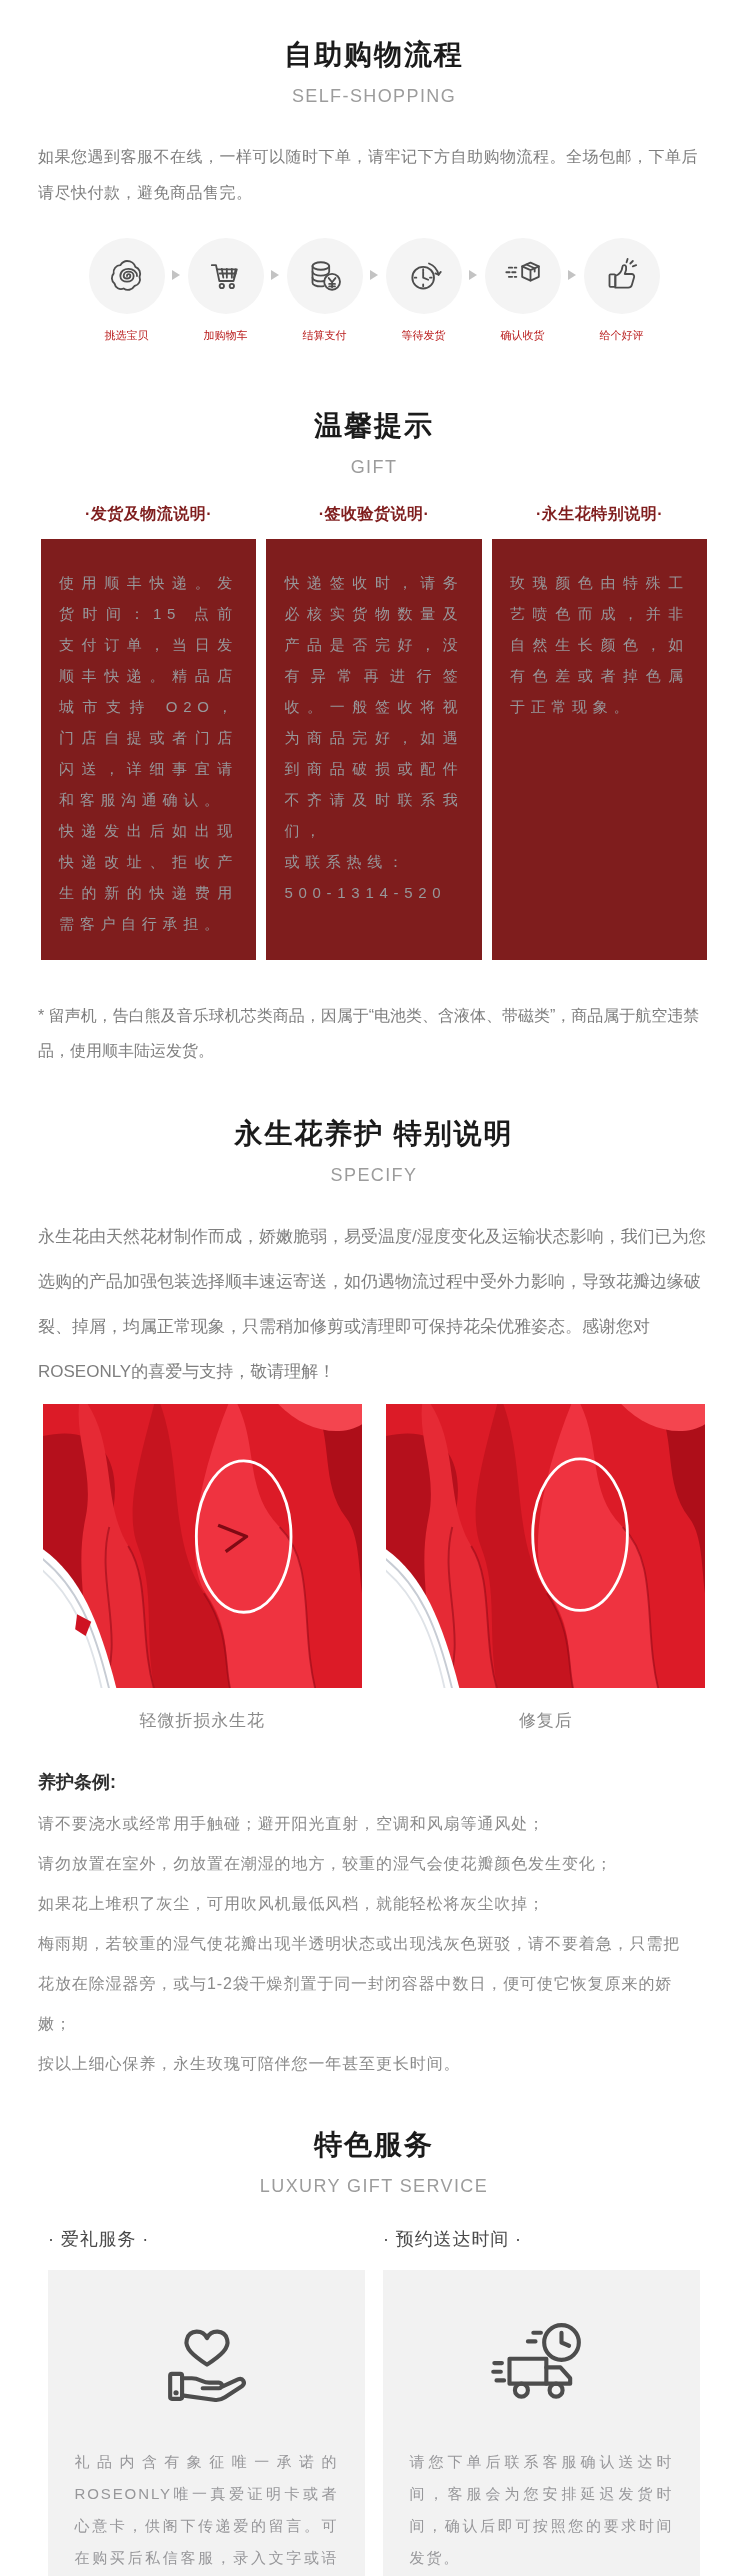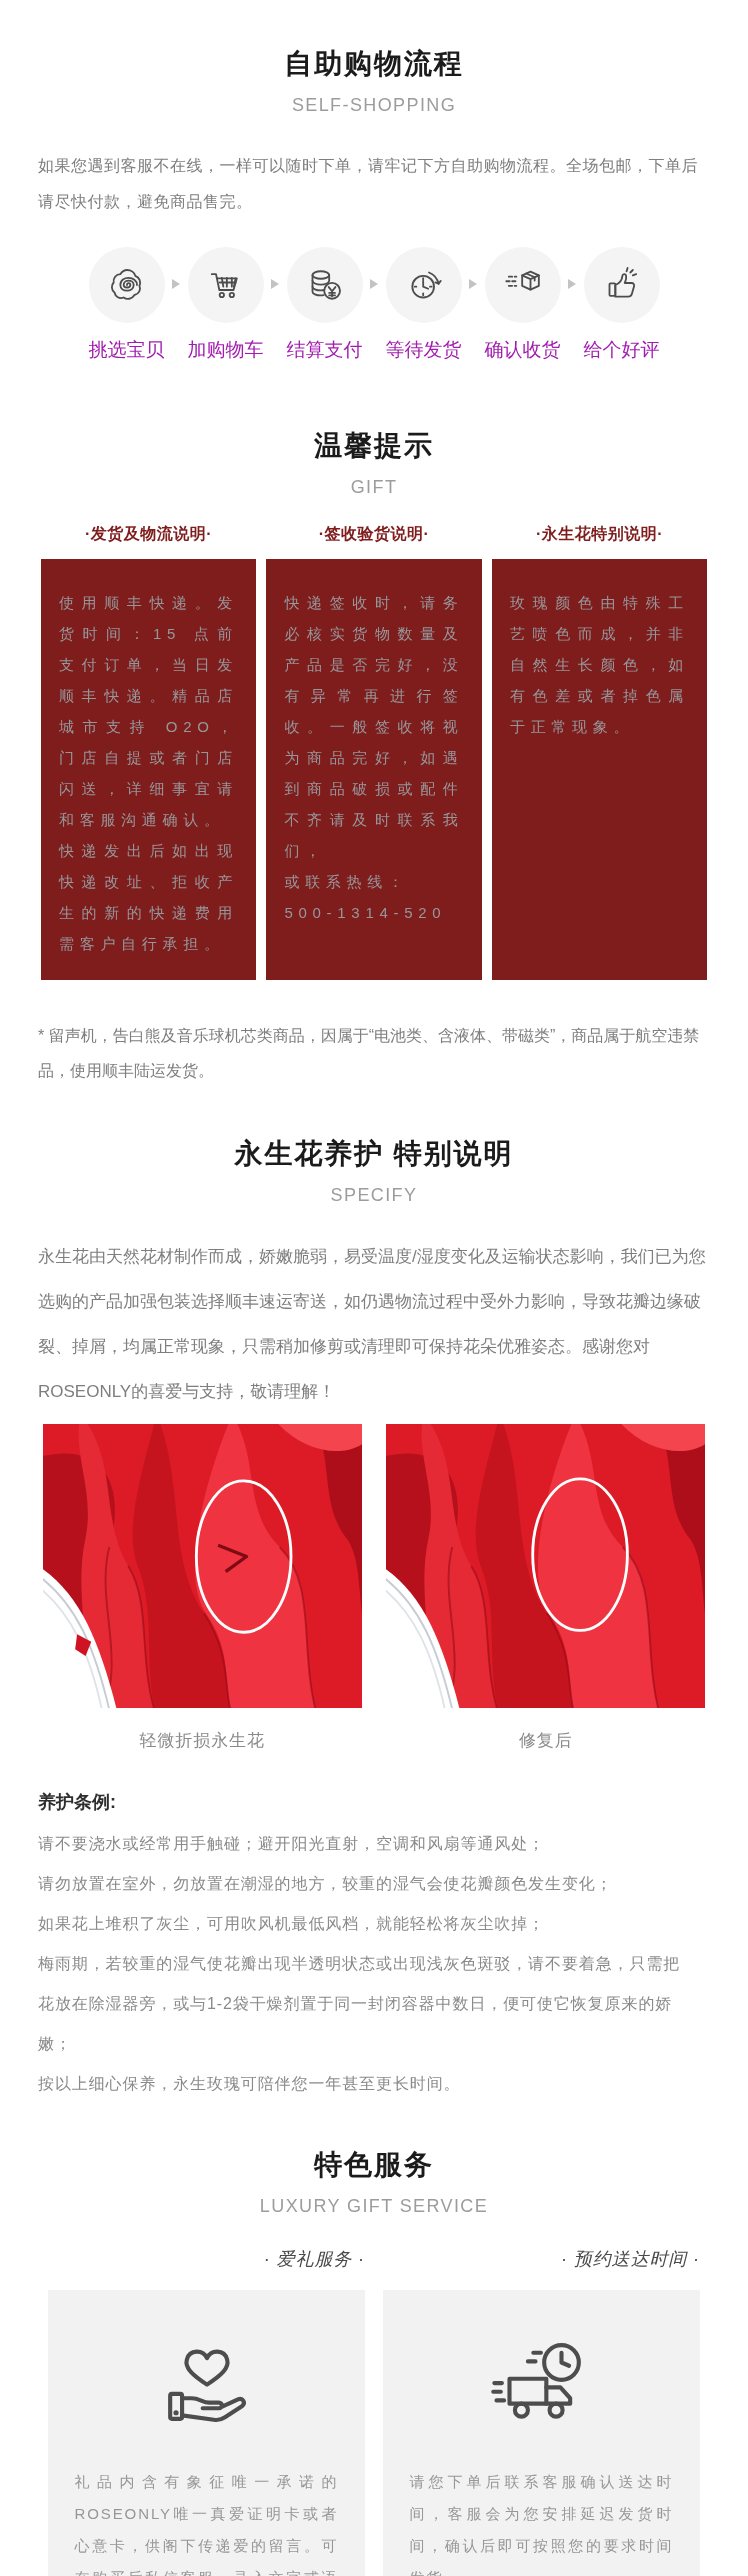--- a/index.html
+++ b/index.html
@@ -1,26 +1,26 @@
 <!DOCTYPE html>
 <html style="font-size:15px"><head>
 <meta charset="utf-8">
 <style>
   html,body{margin:0;padding:0;background:#fff;}
   body{width:748px;font-family:"Liberation Sans","DejaVu Sans",sans-serif;color:#333;}
   .wrap{padding:38px 0 23px;}
-  .sec{margin-top:9px;}
+  .sec{margin-top:0;}
   .sec-title{text-align:center;font-size:28px;line-height:34px;font-weight:bold;color:#1b1b1b;letter-spacing:1.9px;}
   .sec-sub{text-align:center;font-size:18px;line-height:21px;color:#9c9c9c;letter-spacing:1.4px;margin-top:14px;}
   .intro-text{margin:32px 38px 0;font-size:16px;color:#7e7e7e;line-height:36px;letter-spacing:0.5px;}
   
   .steps{display:flex;align-items:flex-start;justify-content:center;margin-top:26.5px;padding:0 19px;}
   .step{width:91px;text-align:center;}
   .step-circle{width:76px;height:76px;border-radius:50%;background:#f4f4f4;margin:0 auto;display:flex;align-items:center;justify-content:center;}
-  .step-label{margin-top:14px;font-size:19px;color:#a21caf;}
+  .step-label{margin-top:14px;font-size:11px;color:#b91c1c;}
   .step-arrow{margin-top:32px;width:0;height:0;border-left:8.5px solid #c3c3c3;border-top:5.7px solid transparent;border-bottom:5.7px solid transparent;}
   .ic{stroke:#4d4d4d;fill:none;stroke-width:2.2;stroke-linecap:round;stroke-linejoin:round;}
   
   .tips{margin-top:66px;}
   .tip-cols{display:flex;justify-content:center;gap:10.4px;margin-top:26.5px;padding:0 41px;}
   .tip-col{width:216px;}
   .tip-header{text-align:center;font-size:16px;font-weight:bold;color:#7f1d1d;letter-spacing:0.5px;}
   .tip-box{margin-top:14px;background:#7f1d1d;height:421px;box-sizing:border-box;padding:28px 18px 0;
            font-size:15px;color:#97979a;line-height:31px;letter-spacing:5.7px;text-align:justify;white-space:pre-line;}
   .note{margin:38px 38px 0;font-size:16px;color:#7e7e7e;line-height:35px;}
@@ -31,21 +31,21 @@
   .figure{width:319px;}
   .fig-img{width:319px;height:284px;position:relative;overflow:hidden;background:#d81a26;}
   .fig-img svg{display:block;}
   .fig-caption{text-align:center;margin-top:21px;font-size:17px;color:#8a8a8a;letter-spacing:0.9px;}
   .rules-title{margin:38px 38px 0;font-size:18px;font-weight:bold;color:#2e2e2e;}
   .rules{margin:9.5px 38px 0;max-width:658px;font-size:16px;color:#8a8a8a;line-height:40px;letter-spacing:0.9px;}
   
   .service{margin-top:44px;}
   .cards{display:flex;justify-content:center;gap:18px;margin-top:30px;padding:0 48px;}
   .card{width:317px;}
-  .card-header{text-align:right;font-size:18px;color:#4a4a4a;letter-spacing:0.9px;font-style:italic;}
+  .card-header{text-align:left;font-size:18px;color:#4a4a4a;letter-spacing:0.9px;}
   .card-box{margin-top:19px;background:#f2f2f2;height:341px;box-sizing:border-box;padding:40px 26.5px 0;}
   .card-icon{display:flex;justify-content:center;}
   .card-body{margin-top:32px;font-size:15px;color:#97979a;line-height:32px;letter-spacing:1.9px;text-align:justify;}
 </style>
 </head>
 <body>
 
 <div class="wrap">
 
   <div class="sec">

